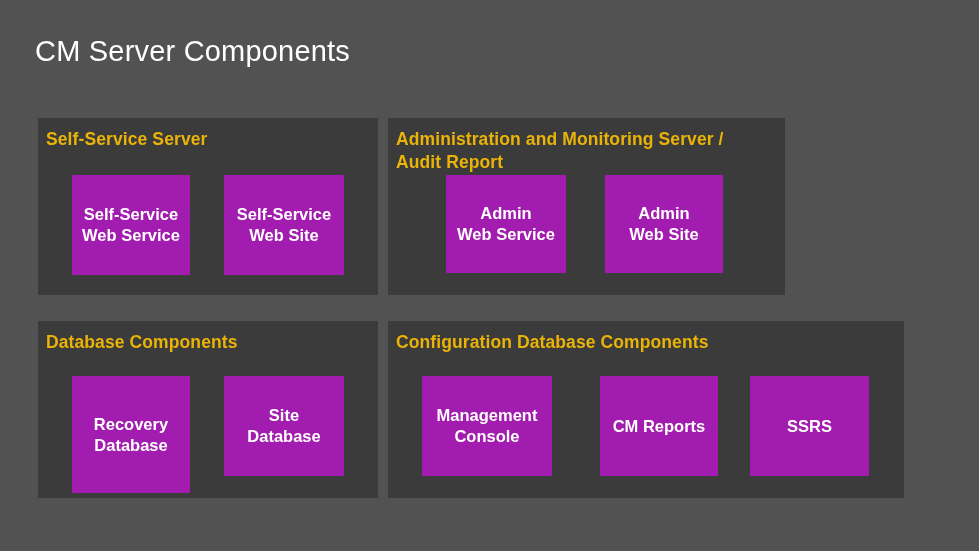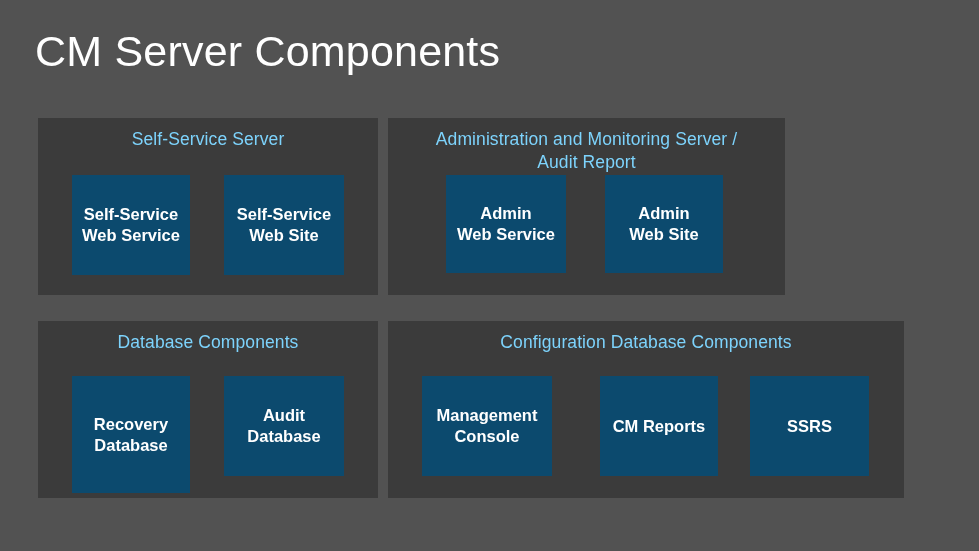--- a/index.html
+++ b/index.html
@@ -26,55 +26,54 @@
 
   
   #slide-title {
     position: absolute;
     left: 35px;
     top: 23px;
     width: 900px;
     height: 56px;
     line-height: 56px;
     color: #ffffff;
-    font-size: 43px;
+    font-size: 29px;
     font-weight: 300;
     letter-spacing: 0.2px;
     white-space: nowrap;
   }
 
   
   .panel {
     position: absolute;
     background: #3b3b3b;
     box-sizing: border-box;
   }
   .panel-title {
     position: absolute;
     left: 8px;
     right: 8px;
     top: 10px;
-    text-align: center;
-    color: #7dd3fc;
+    color: #eab308;
     font-size: 17.5px;
-    font-weight: normal;
+    font-weight: bold;
     line-height: 23px;
     letter-spacing: 0.1px;
   }
 
   
   #panel-self-service  { left: 38px;  top: 118px; width: 340px; height: 177px; }
   #panel-admin-monitor { left: 388px; top: 118px; width: 397px; height: 177px; padding-left: 42px; }
   #panel-database      { left: 38px;  top: 321px; width: 340px; height: 177px; }
   #panel-cm-components { left: 388px; top: 321px; width: 516px; height: 177px; }
 
   
   .box {
     position: absolute;
-    background: #0c4a6e;
+    background: #a21caf;
     color: #ffffff;
     display: flex;
     align-items: center;
     justify-content: center;
     text-align: center;
     font-size: 16.5px;
     font-weight: bold;
     line-height: 21px;
     box-sizing: border-box;
     padding: 2px 4px;
@@ -136,21 +135,21 @@
 
   <div class="panel" id="panel-database">
     <div class="panel-title">Database Components</div>
 
     <div class="box" id="box-recovery-database">
       <span class="box-label">Recovery
 Database</span>
     </div>
 
     <div class="box" id="box-audit-database">
-      <span class="box-label">Audit
+      <span class="box-label">Site
 Database</span>
     </div>
   </div>
 
   <div class="panel" id="panel-cm-components">
     <div class="panel-title">Configuration Database Components</div>
 
     <div class="box" id="box-management-console">
       <span class="box-label">Management
 Console</span>

